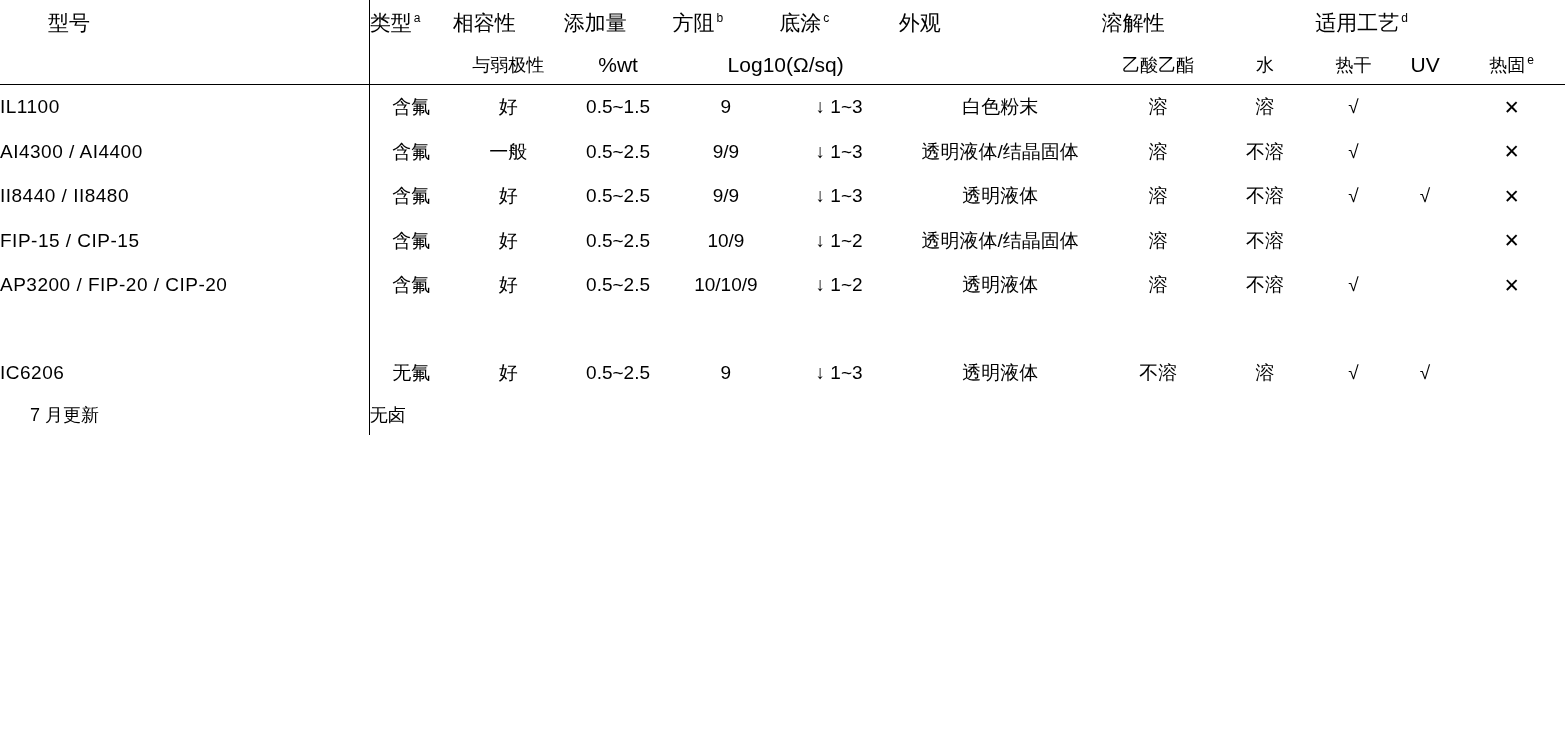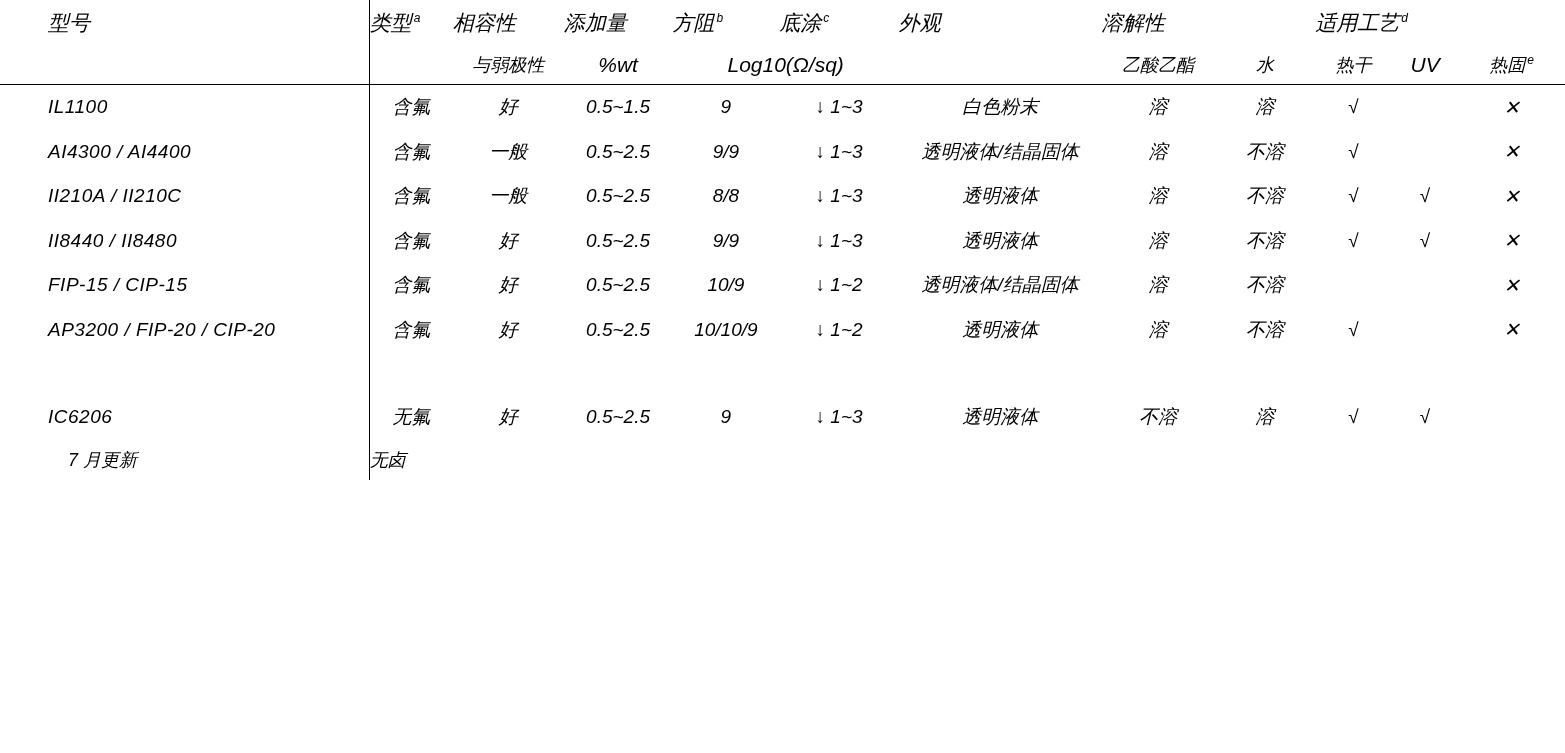--- a/index.html
+++ b/index.html
@@ -12,21 +12,20 @@
     height: 753px;
     font-family: "Liberation Sans", sans-serif;
     color: #000000;
     overflow: hidden;
   }
   .sheet {
     position: relative;
     width: 1290px;
     height: 753px;
     box-sizing: border-box;
-    font-style: italic;
   }
   table.spec {
     border-collapse: collapse;
     width: 1565px;
     table-layout: fixed;
   }
   table.spec td, table.spec th {
     padding: 0;
     vertical-align: middle;
     font-weight: normal;
@@ -68,40 +67,39 @@
     border-left: 1.2px solid #000;
   }
   tbody.body tr td {
     height: 44.5px;
     font-size: 19px;
     text-align: center;
     white-space: nowrap;
   }
   tbody.body tr td.model {
     text-align: left;
-    padding-left: 48px;
     font-size: 19px;
     letter-spacing: 0.5px;
   }
   tbody.body tr.spacer td {
     height: 43px;
   }
   tbody.body tr td.mark {
     font-size: 19px;
   }
   td.appearance { font-size: 19px; }
   .footer td {
     height: 40px;
     font-size: 18px;
     text-align: left;
     vertical-align: middle;
   }
   .footer td.model {
     text-align: left;
-    padding-left: 68px;
+    padding-left: 30px;
   }
   .tick { font-size: 20px; }
   .cross { font-size: 20px; }
   .arrow { letter-spacing: 0px; }
 </style>
 </head>
 <body>
 
 <div class="sheet">
   <table class="spec">
@@ -184,34 +182,20 @@
           <td>9/9</td>
           <td class="arrow">↓ 1~3</td>
           <td class="appearance">透明液体/结晶固体</td>
           <td>溶</td>
           <td>不溶</td>
           <td class="mark tick">√</td>
           <td class="mark tick"></td>
           <td class="mark cross">✕</td>
         </tr>
         <tr>
-          <td class="model">II210A / II210C</td>
-          <td class="vline">含氟</td>
-          <td>一般</td>
-          <td>0.5~2.5</td>
-          <td>8/8</td>
-          <td class="arrow">↓ 1~3</td>
-          <td class="appearance">透明液体</td>
-          <td>溶</td>
-          <td>不溶</td>
-          <td class="mark tick">√</td>
-          <td class="mark tick">√</td>
-          <td class="mark cross">✕</td>
-        </tr>
-        <tr>
           <td class="model">II8440 / II8480</td>
           <td class="vline">含氟</td>
           <td>好</td>
           <td>0.5~2.5</td>
           <td>9/9</td>
           <td class="arrow">↓ 1~3</td>
           <td class="appearance">透明液体</td>
           <td>溶</td>
           <td>不溶</td>
           <td class="mark tick">√</td>

